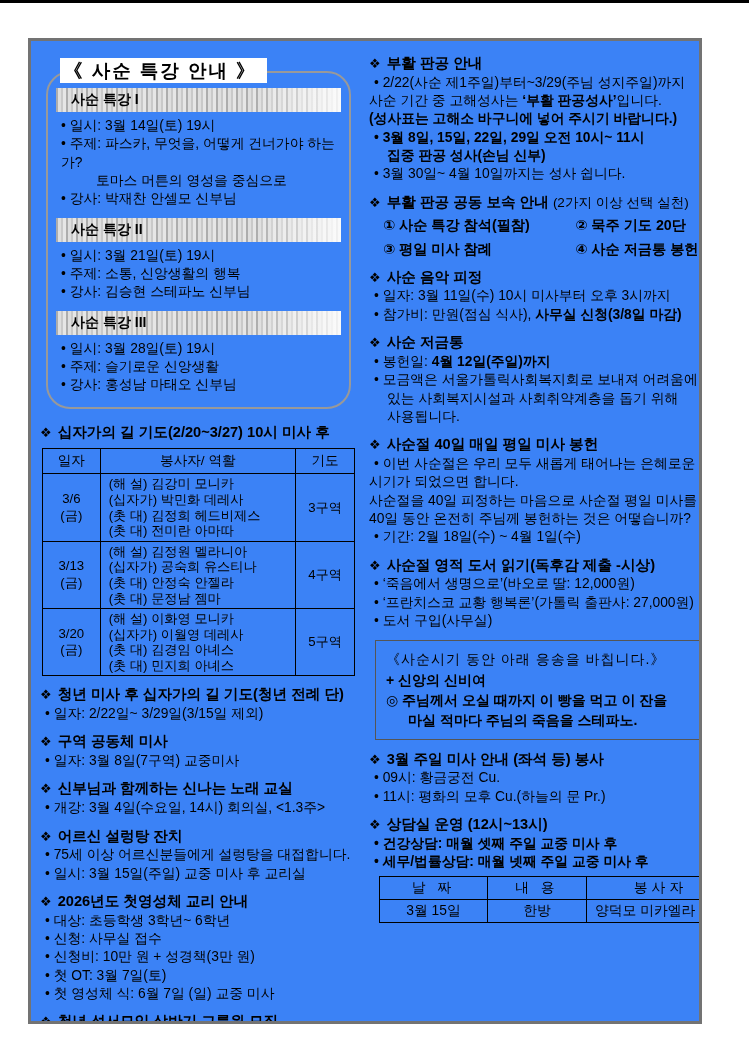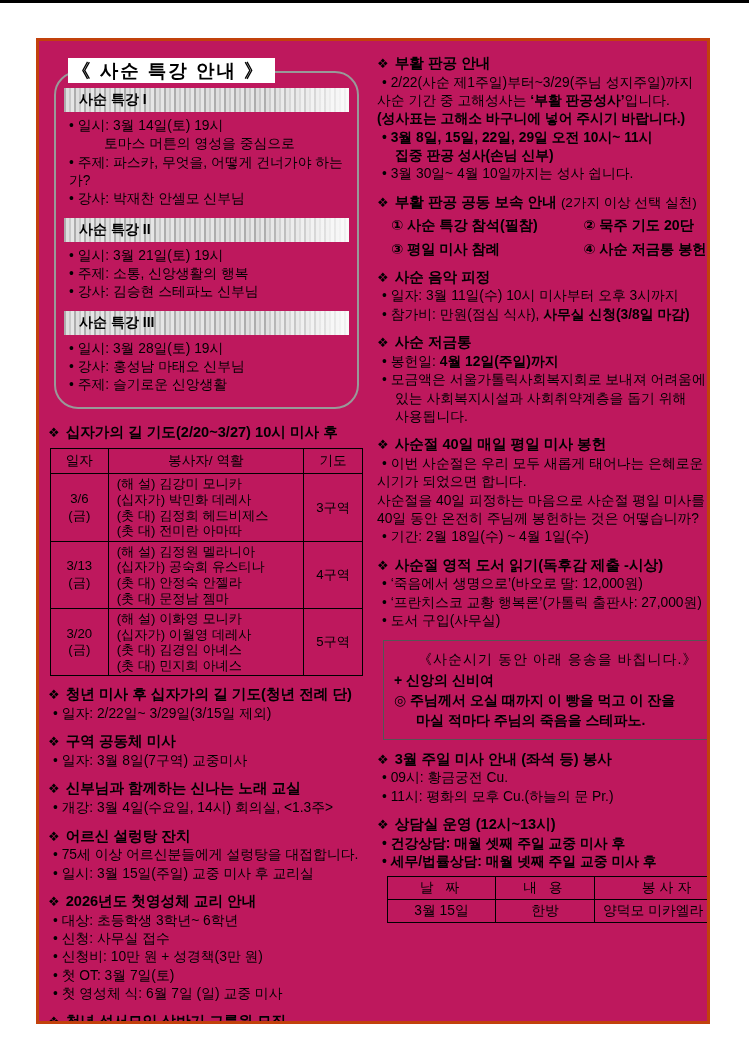--- a/index.html
+++ b/index.html
@@ -1,19 +1,19 @@
 <!DOCTYPE html>
 <html><head>
 <meta charset="utf-8">
 <style>
   html,body{margin:0;padding:0;width:749px;height:1062px;background:#fff;overflow:hidden;
     font-family:"Liberation Sans","DejaVu Sans",sans-serif;color:#000;}
   .top-rule{position:absolute;top:0;left:0;width:749px;height:3px;background:#000;}
-  .sheet{position:absolute;top:38px;left:36px;width:674px;height:986px;border:3px solid #c2410c;
-    box-sizing:border-box;background:#be185d;display:flex;overflow:hidden;}
+  .sheet{position:absolute;top:38px;left:28px;width:674px;height:986px;border:3px solid #737373;
+    box-sizing:border-box;background:#3b82f6;display:flex;overflow:hidden;}
   .col{box-sizing:border-box;}
   .col-left{width:334px;padding:4px 5px 4px 9px;}
   .v-divider{width:1px;background:#333;}
   .col-right{flex:1;padding:4px 6px 4px 9px;}
 
   
   .body-line{font-size:13.8px;line-height:1.33;padding-left:5px;}
   .indent1{padding-left:18px;}
   .indent2{padding-left:40px;}
   .b{font-weight:bold;}
@@ -48,49 +48,49 @@
   .ct-content{text-align:center;width:80px;}
   .ct-vol{width:120px;padding-left:8px !important;line-height:1.2;}
 
   
   .options-grid{display:grid;grid-template-columns:1.18fr 1fr;gap:4px 4px;
     padding:4px 0 0 14px;font-size:14.2px;font-weight:bold;line-height:1.35;}
 
   
   .response-box{border:1.5px solid #555;margin:10px 4px 10px 6px;padding:8px 10px;
     font-size:14px;line-height:1.45;}
-  .response-box .rb-title{letter-spacing:1px;margin-left:24px;}
+  .response-box .rb-title{letter-spacing:1px;}
 </style>
 </head>
 <body>
 
 <div class="top-rule"></div>
 
 <div class="sheet">
 
   <div class="col col-left">
 
     <div class="lecture-box">
       <div class="lecture-title">《 사순 특강 안내 》</div>
 
       <div class="lecture-header">사순 특강 I</div>
       <div class="body-line">• 일시: 3월 14일(토) 19시</div>
+      <div class="body-line">• 주제: 파스카, 무엇을, 어떻게 건너가야 하는가?</div>
       <div class="body-line indent2">토마스 머튼의 영성을 중심으로</div>
-      <div class="body-line">• 주제: 파스카, 무엇을, 어떻게 건너가야 하는가?</div>
       <div class="body-line">• 강사: 박재찬 안셀모 신부님</div>
 
       <div class="lecture-header">사순 특강 II</div>
       <div class="body-line">• 일시: 3월 21일(토) 19시</div>
       <div class="body-line">• 주제: 소통, 신앙생활의 행복</div>
       <div class="body-line">• 강사: 김승현 스테파노 신부님</div>
 
       <div class="lecture-header">사순 특강 III</div>
       <div class="body-line">• 일시: 3월 28일(토) 19시</div>
+      <div class="body-line">• 주제: 슬기로운 신앙생활</div>
       <div class="body-line">• 강사: 홍성남 마태오 신부님</div>
-      <div class="body-line">• 주제: 슬기로운 신앙생활</div>
     </div>
 
     <div class="sec-head" style="margin-top:14px;">
       <span class="marker">❖</span><span>십자가의 길 기도(2/20~3/27) 10시 미사 후</span>
     </div>
 
     <table class="woc-table">
       <tbody>
           <tr>
         <th class="woc-date">일자</th>

